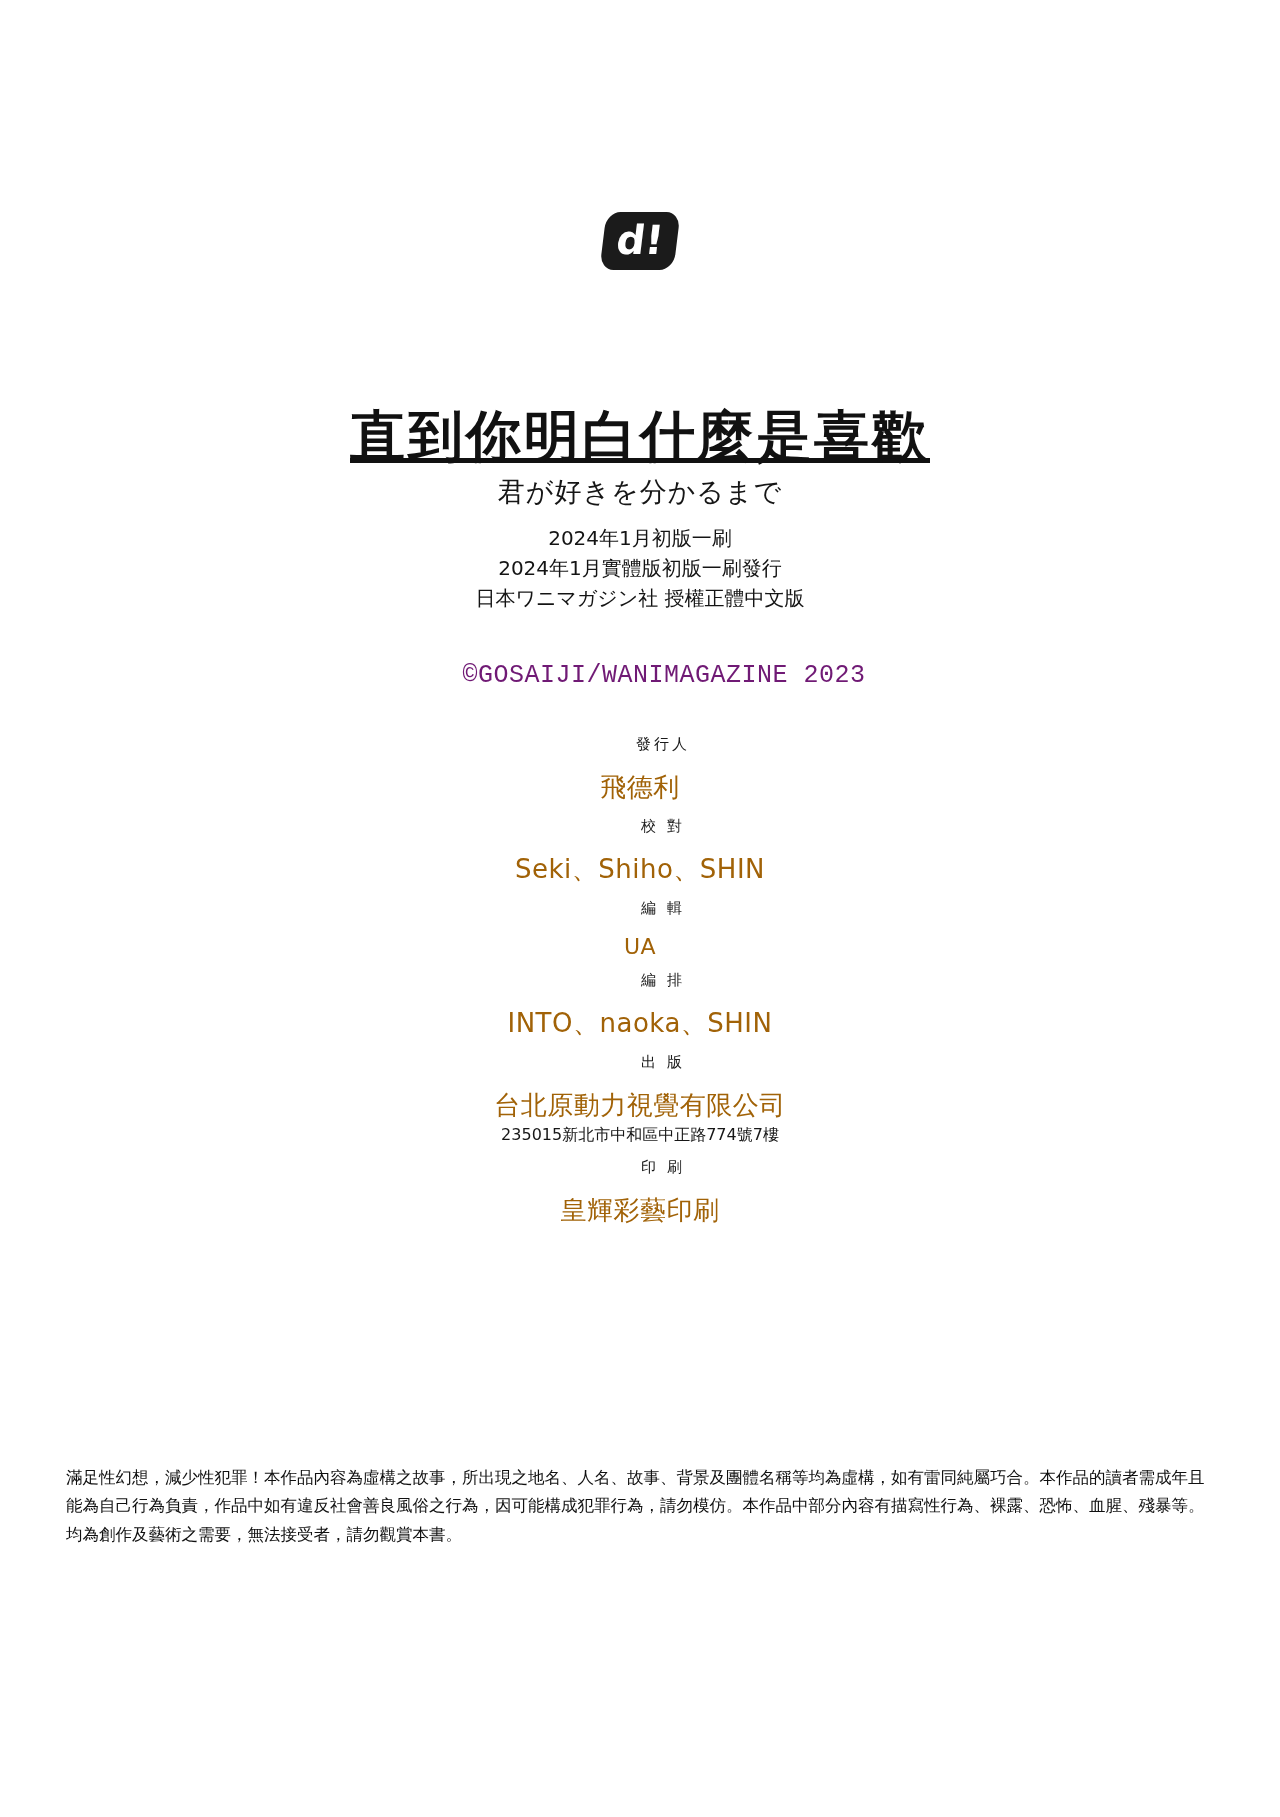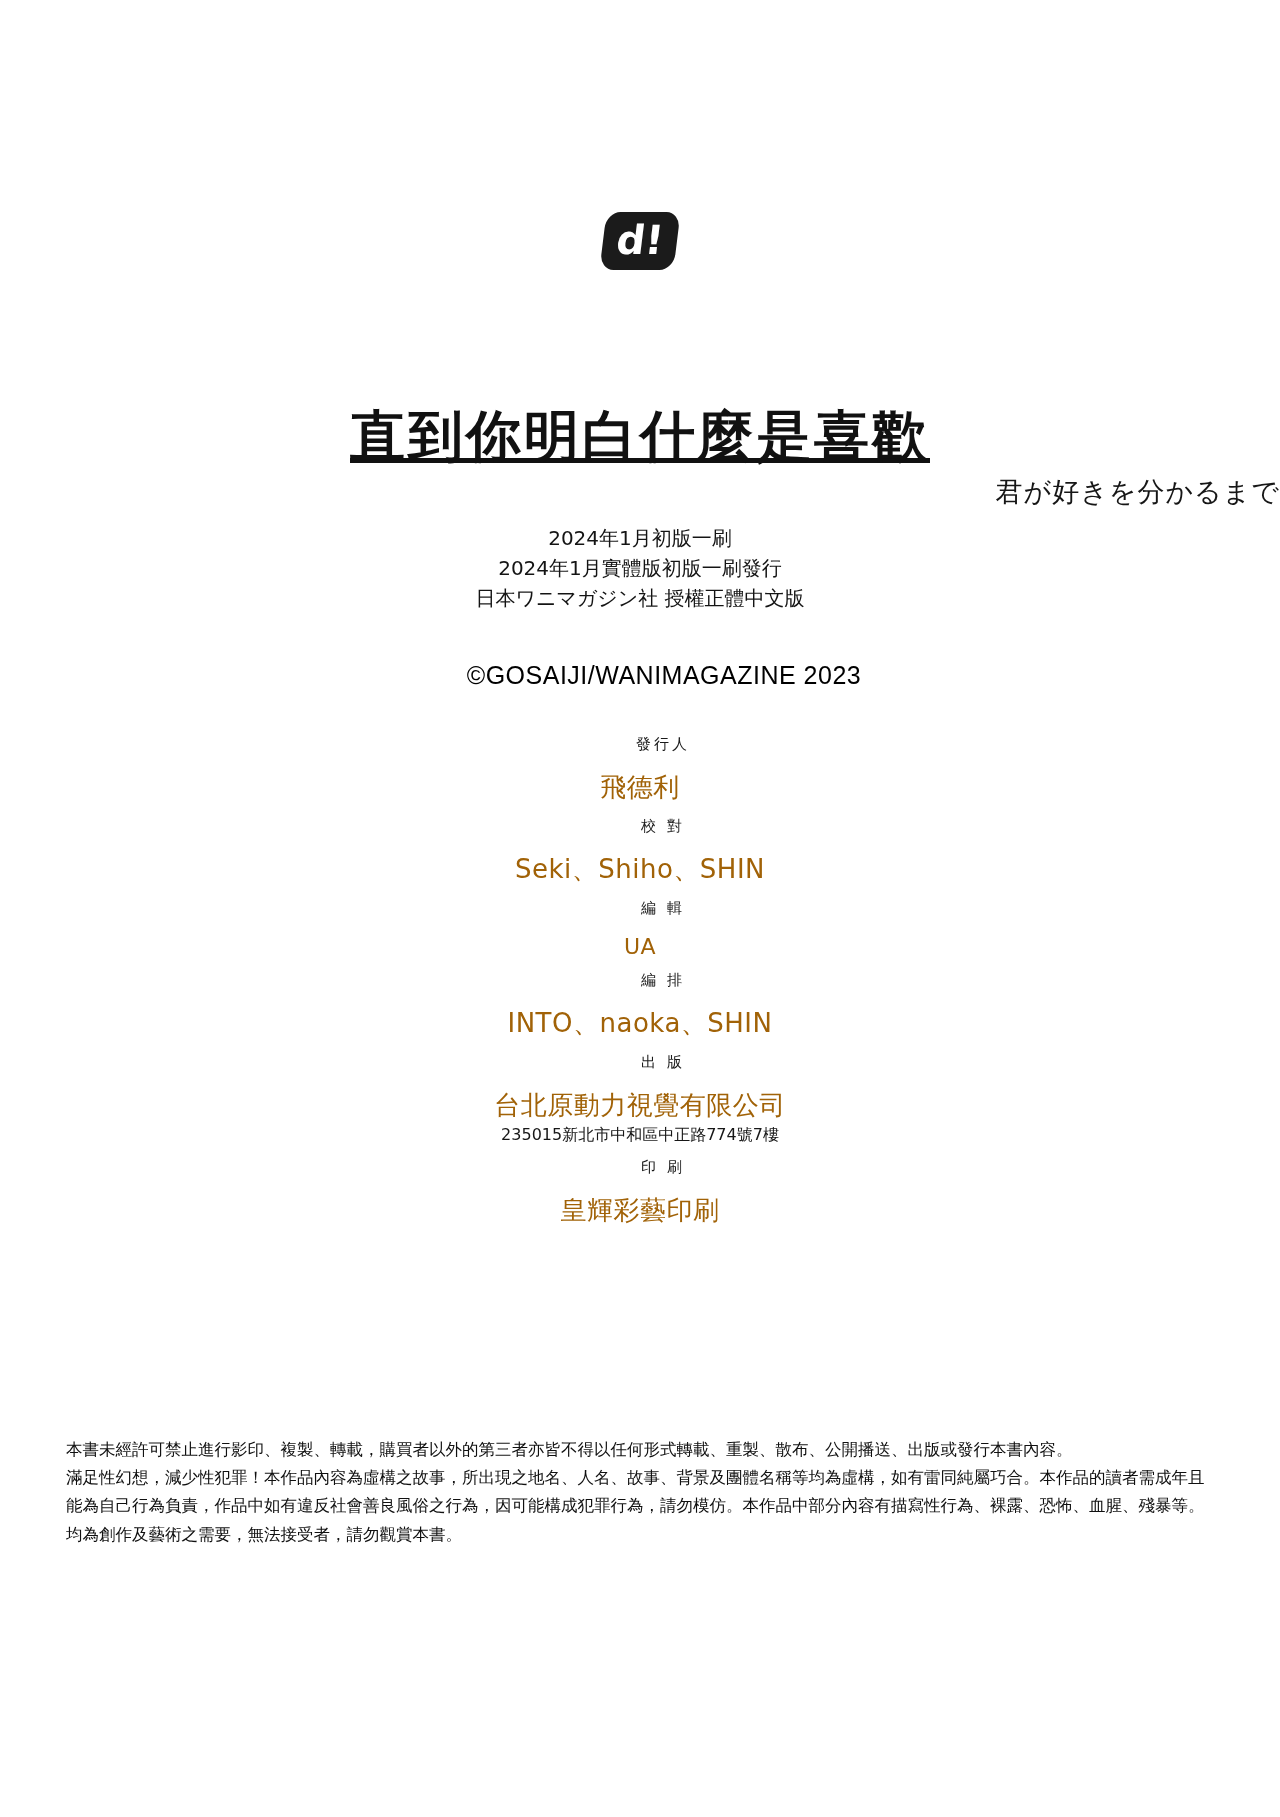--- a/index.html
+++ b/index.html
@@ -72,21 +72,20 @@
     line-height: 1.12;
     color: #111111;
     text-decoration: underline;
   }
   .title-ja {
     margin-top: 6px;
     font-family: "DejaVu Sans", sans-serif;
     font-size: 27px;
     letter-spacing: 1px;
     color: #161616;
-    text-align: right;
   }
 
   .pub-lines {
     margin-top: 13px;
     text-align: center;
     font-family: "DejaVu Sans", sans-serif;
     font-size: 20px;
     line-height: 1.52;
     color: #141414;
   }
@@ -107,24 +106,24 @@
     font-size: 34px;
     font-weight: bold;
     letter-spacing: 2px;
     margin-top: 2px;
     color: #0e0e0e;
   }
 
   .copyright {
     margin-top: 47px;
     text-align: center;
-    font-family: Liberation Sans, sans-serif;
+    font-family: Liberation Mono, monospace;
     font-size: 25px;
     letter-spacing: 0.5px;
-    color: #000000;
+    color: #701a75;
     margin-left: 48px;
   }
 
   
   .credits {
     margin-top: 45px;
     width: 100%;
     text-align: center;
   }
   .credit-role {
@@ -223,17 +222,16 @@
 
 
     <div>
       <div class="credit-role">印 刷</div>
       <div class="credit-value big">皇輝彩藝印刷</div>
     </div>
 
   </div>
 
   <div class="legal">
-    <p>本書未經許可禁止進行影印、複製、轉載，購買者以外的第三者亦皆不得以任何形式轉載、重製、散布、公開播送、出版或發行本書內容。</p>
     <p>滿足性幻想，減少性犯罪！本作品內容為虛構之故事，所出現之地名、人名、故事、背景及團體名稱等均為虛構，如有雷同純屬巧合。本作品的讀者需成年且能為自己行為負責，作品中如有違反社會善良風俗之行為，因可能構成犯罪行為，請勿模仿。本作品中部分內容有描寫性行為、裸露、恐怖、血腥、殘暴等。均為創作及藝術之需要，無法接受者，請勿觀賞本書。</p>
   </div>
 
 </div>
 
 </body></html>

